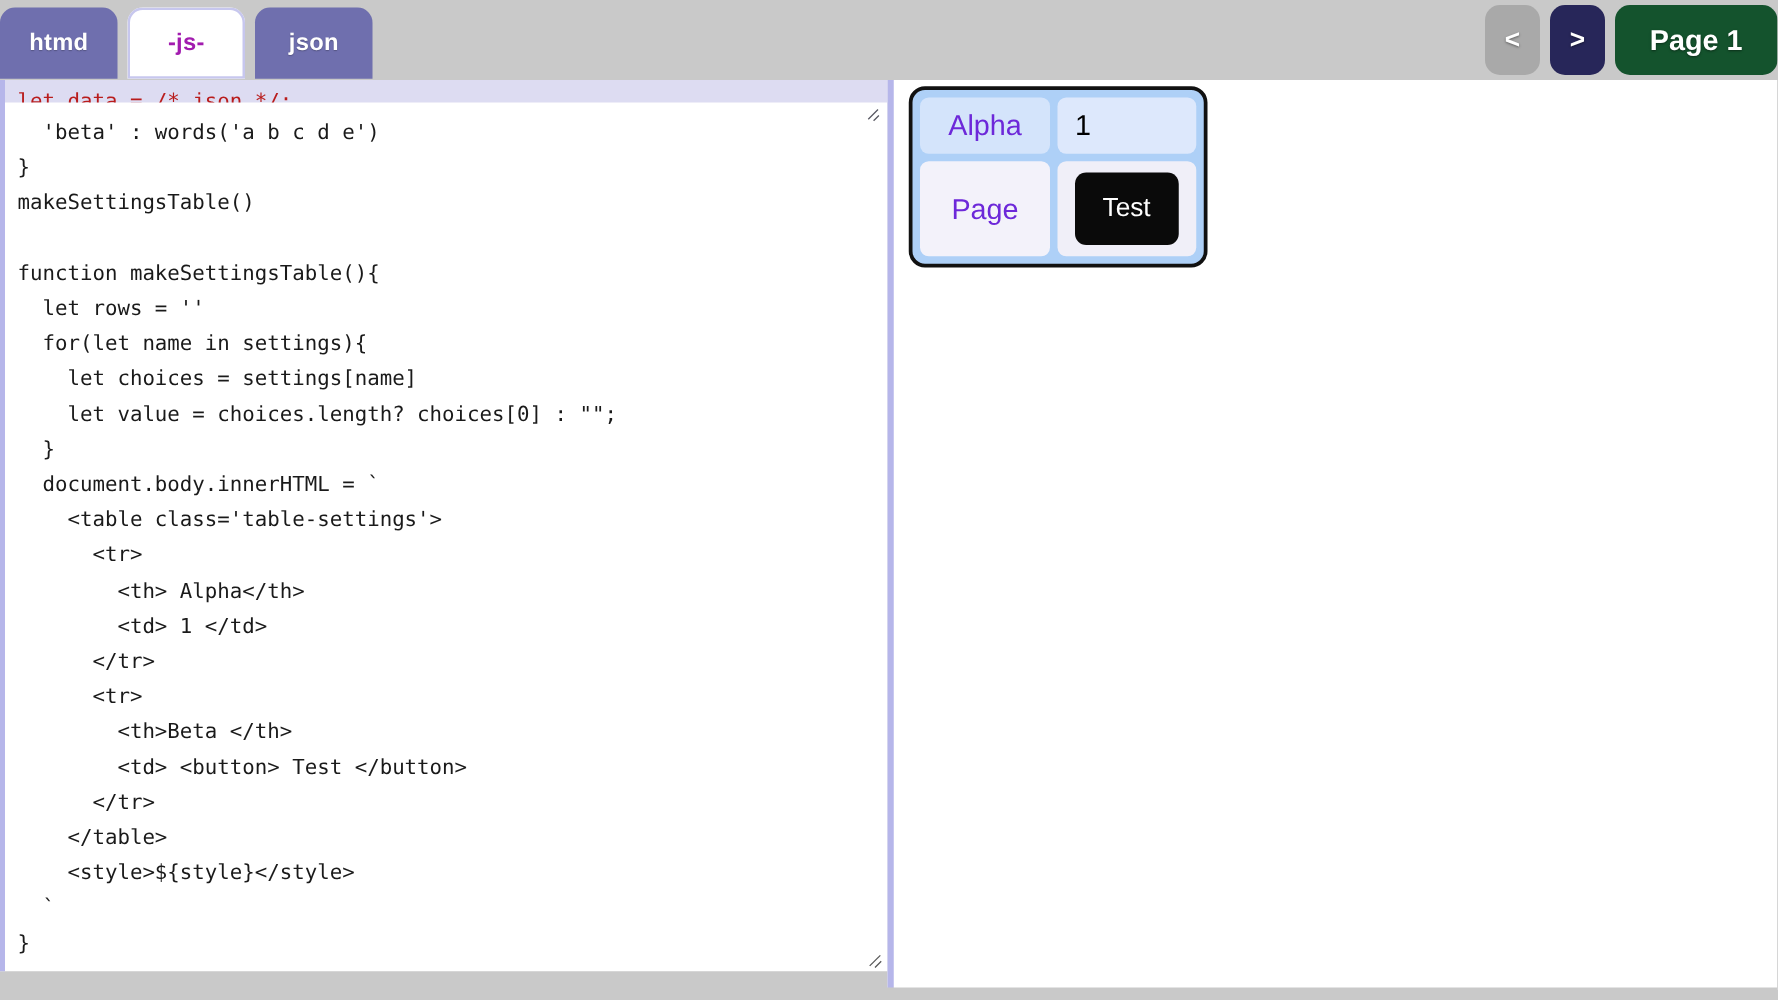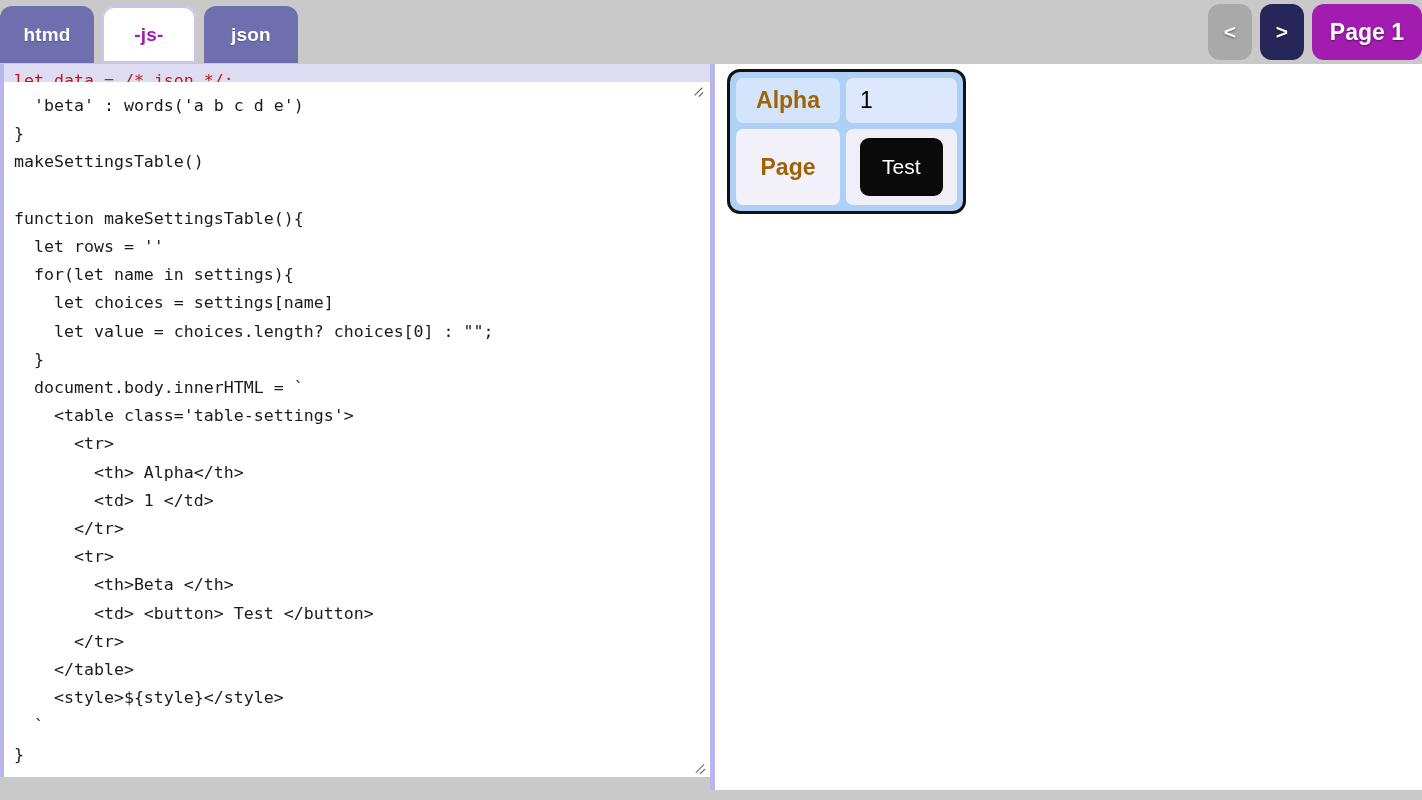--- a/index.html
+++ b/index.html
@@ -86,21 +86,21 @@
     cursor: pointer;
     font-family: "Liberation Sans", sans-serif;
     text-shadow: 0 1px 2px rgba(0,0,0,.45);
     display: flex;
     align-items: center;
     justify-content: center;
     user-select: none;
   }
   .pgbtn.nav { width: 44px; background: #272659; font-size: 21px; }
   .pgbtn.nav.disabled { background: #a9a9a9; cursor: default; }
-  .pgbtn.page { padding: 0 18px; background: #a21caf; font-size: 23px; min-width: 104px; }
+  .pgbtn.page { padding: 0 28px; background: #14532d; font-size: 23px; min-width: 104px; }
 
   
   .workspace {
     position: absolute;
     top: 64px; left: 0;
     width: 1422px;
     height: 736px;
   }
 
   
@@ -210,22 +210,22 @@
     background: #aed0f7;
     border: 3px solid #111111;
     border-radius: 13px;
     font-family: "Liberation Sans", sans-serif;
   }
   .table-settings th {
     background: #d4e4fb;
     border-radius: 7px;
     padding: 9px 14px;
     font-size: 23px;
-    font-weight: bold;
-    color: #a16207;
+    font-weight: normal;
+    color: #6d28d9;
     text-align: center;
     min-width: 104px;
   }
   .table-settings tr:nth-child(2) th { background: #f3f2fa; }
   .table-settings td {
     background: #dde8fc;
     border-radius: 7px;
     padding: 9px 14px;
     font-size: 23px;
     color: #000000;

